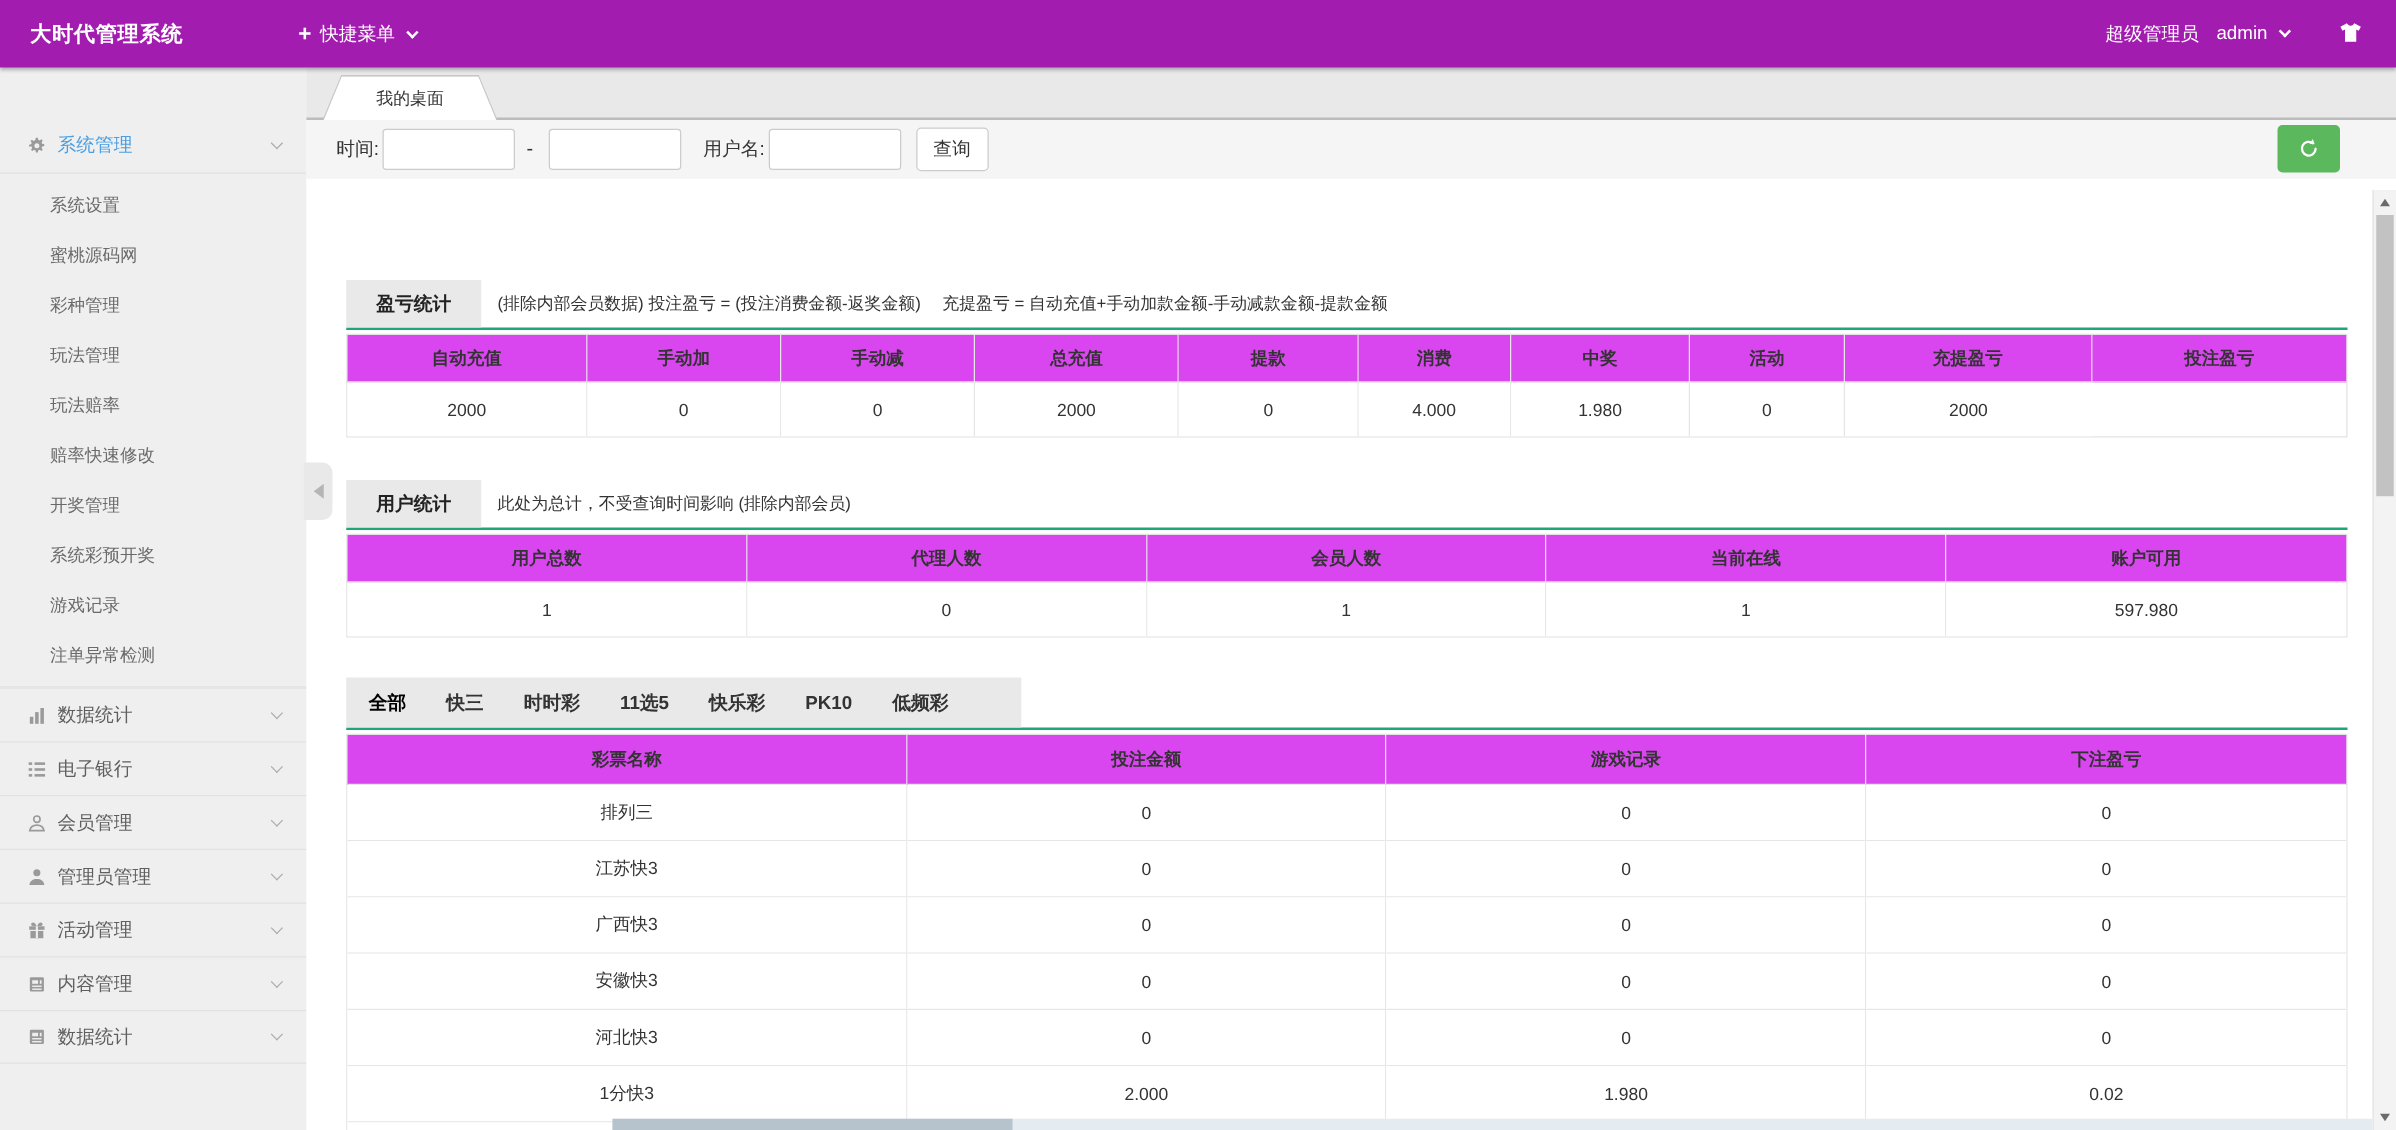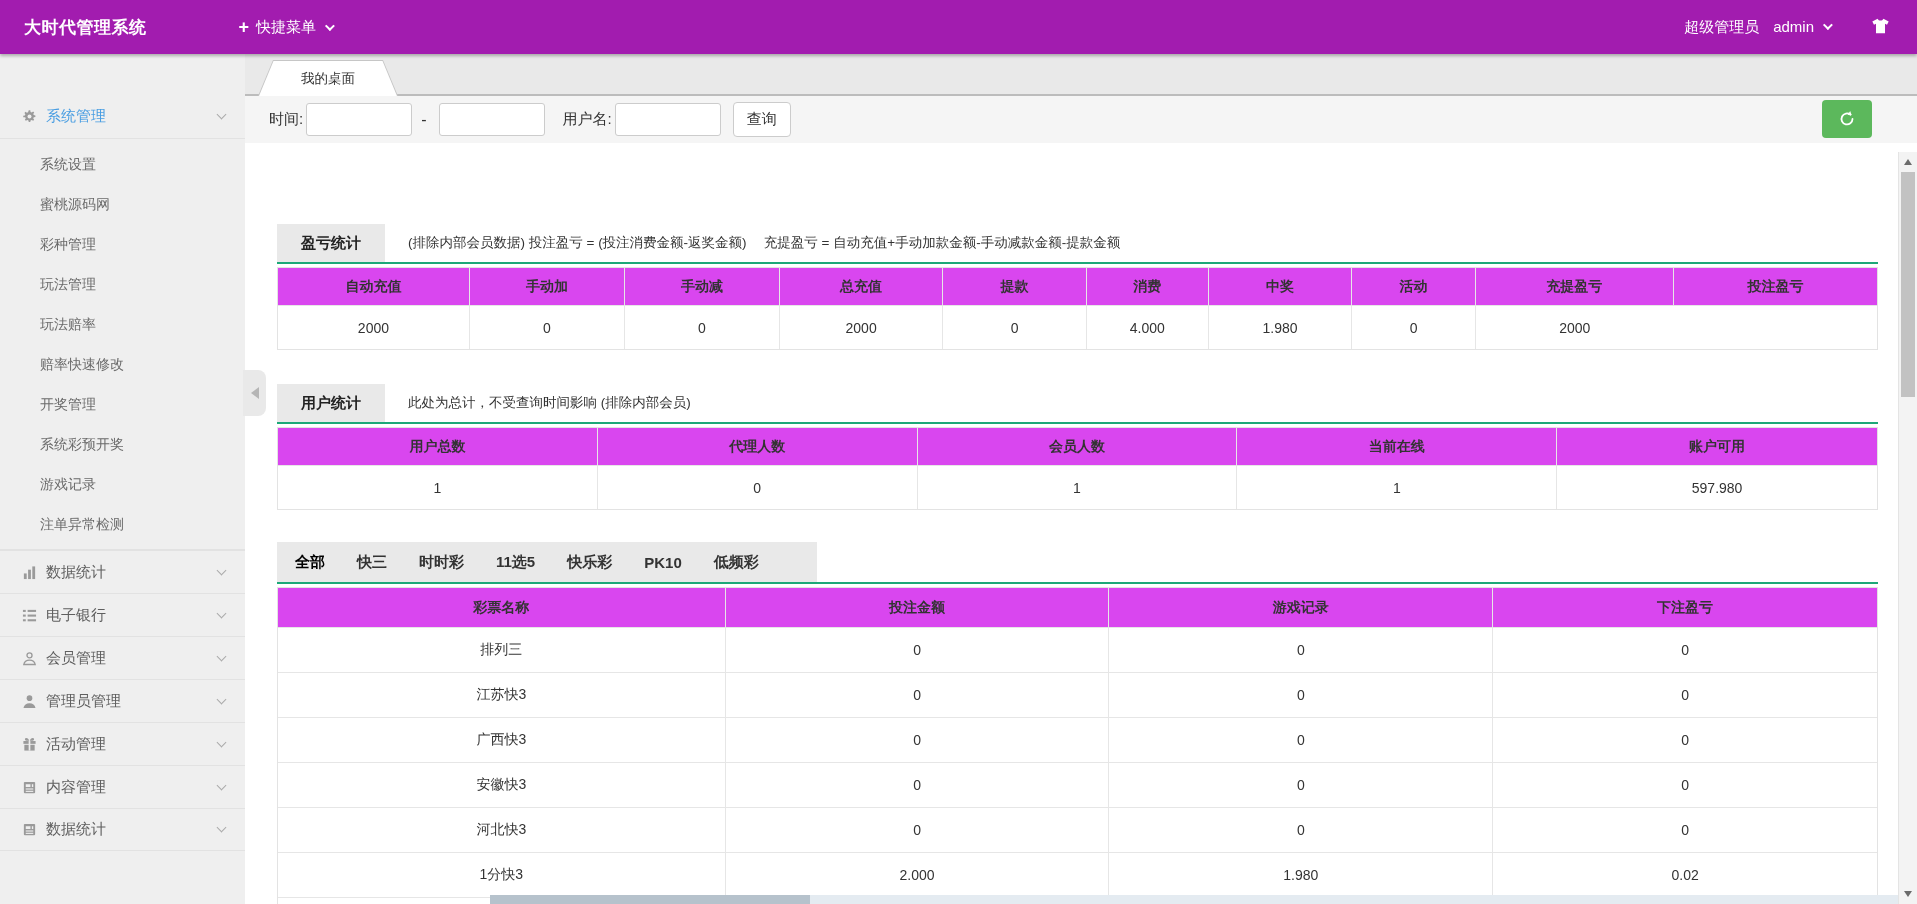--- a/index.html
+++ b/index.html
@@ -58,21 +58,21 @@
   .btn-query { width:58px; height:35px; margin-left:12px; background:#fff; border:1px solid #ccc; border-radius:4px;
                font-size:15px; color:#333; cursor:pointer; font-family:inherit; }
   .btn-refresh { position:absolute; right:45px; top:4px; width:50px; height:38px; background:#5CB85C; border:none;
                  border-radius:4px; display:flex; align-items:center; justify-content:center; cursor:pointer; }
 
   .content { position:absolute; top:145px; left:0; right:19px; bottom:0; background:#fff; padding:0 20px 0 32px; overflow:hidden; }
 
   .sec-head { margin-top:25px; border-bottom:2px solid #1DA878; display:flex; align-items:stretch; height:40px; }
   .sec-title { background:#E9E9E9; padding:0 24px; font-weight:bold; font-size:15px; color:#222;
                display:flex; align-items:center; }
-  .sec-note { margin-left:23px; font-size:13.5px; color:#333; display:flex; align-items:center; }
+  .sec-note { margin-left:13px; font-size:13.5px; color:#333; display:flex; align-items:center; }
 
   .gtable { margin-top:3px; border:1px solid #E3E3E3; }
   .grid { display:grid; }
   .g10 { grid-template-columns:12% 9.7% 9.7% 10.2% 9% 7.6% 9% 7.7% 12.4% 12.7%; }
   .g5  { grid-template-columns:repeat(5,20%); }
   .g4  { grid-template-columns:28% 24% 24% 24%; }
   .cell { display:flex; align-items:center; justify-content:center; border-right:1px solid #E6E6E6;
           border-bottom:1px solid #E6E6E6; font-size:14px; color:#333; }
   .grid .cell:last-child { border-right:none; }
   .th { height:38px; background:#d946ef; font-weight:bold; color:#333; }

